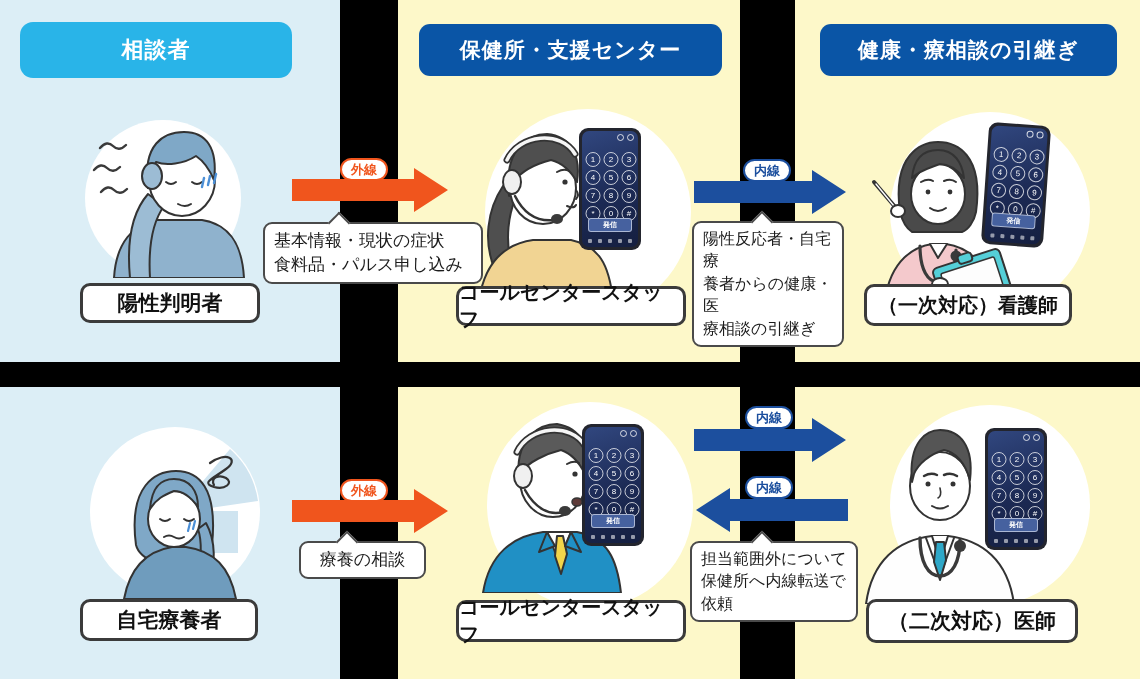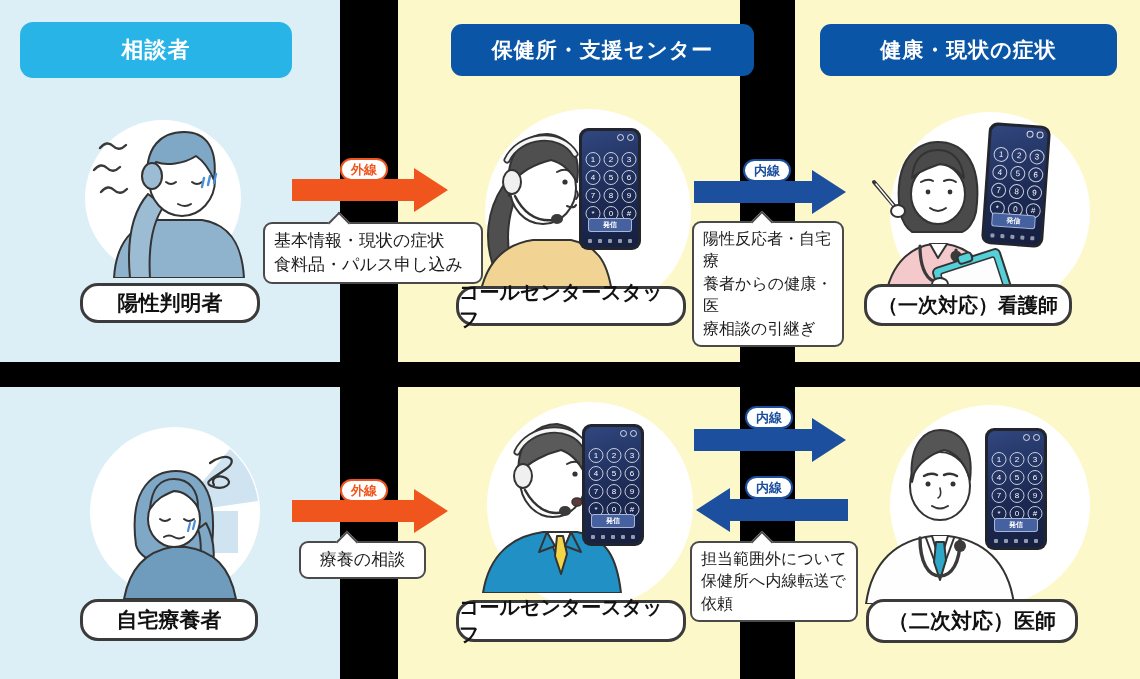--- a/index.html
+++ b/index.html
@@ -44,44 +44,44 @@
     padding:1px 9px;line-height:17px;}
   .badge.out{border:2px solid var(--arrow-orange,#f0551d);color:var(--arrow-orange,#f0551d);}
   .badge.in{border:2px solid var(--arrow-blue,#1c4f9e);color:var(--arrow-blue,#1c4f9e);}
   
   .bubble{position:absolute;background:#fff;border:2px solid #4a4a4a;border-radius:9px;
     padding:5px 9px;font-size:16px;line-height:1.4;color:#1b1b1b;box-sizing:border-box;}
   .bubble .txt{white-space:pre-line;display:block;}
   .tail{position:absolute;top:-9px;width:14px;height:14px;background:#fff;
     border-left:2px solid #4a4a4a;border-top:2px solid #4a4a4a;transform:rotate(45deg);}
   
-  .plate{position:absolute;background:#fff;border:3px solid #3b3b3b;border-radius:18px;
+  .plate{position:absolute;background:#fff;border:3px solid #3b3b3b;border-radius:10px;
     display:flex;align-items:center;justify-content:center;font-weight:bold;font-size:20px;
     color:#111;box-sizing:border-box;}
 </style>
 </head>
 <body>
 
 <div class="stage">
 
   <div class="panel blue" style="left:0;top:0;width:340px;height:362px;"></div>
   <div class="panel blue" style="left:0;top:387px;width:340px;height:292px;"></div>
   <div class="panel yellow" style="left:398px;top:0;width:342px;height:362px;"></div>
   <div class="panel yellow" style="left:398px;top:387px;width:342px;height:292px;"></div>
   <div class="panel yellow" style="left:795px;top:0;width:345px;height:362px;"></div>
   <div class="panel yellow" style="left:795px;top:387px;width:345px;height:292px;"></div>
 
   <div class="hdr cyan" style="left:20px;top:22px;width:272px;height:56px;border-radius:13px;">
     <span>相談者</span>
   </div>
-  <div class="hdr navy" style="left:419px;top:24px;width:303px;height:52px;margin-left:32px;">
+  <div class="hdr navy" style="left:419px;top:24px;width:303px;height:52px;">
     <span>保健所・支援センター</span>
   </div>
   <div class="hdr navy" style="left:820px;top:24px;width:297px;height:52px;">
-    <span>健康・現状の症状</span>
+    <span>健康・療相談の引継ぎ</span>
   </div>
 
   <div class="pcircle" style="left:85px;top:120px;width:156px;height:156px;"></div>
   <div class="pcircle" style="left:485px;top:109px;width:206px;height:206px;"></div>
   <div class="pcircle" style="left:890px;top:112px;width:200px;height:200px;"></div>
   <div class="pcircle" style="left:90px;top:427px;width:170px;height:170px;"></div>
   <div class="pcircle" style="left:487px;top:402px;width:206px;height:206px;"></div>
   <div class="pcircle" style="left:890px;top:405px;width:200px;height:200px;"></div>
 
   <svg class="persvg" style="left:86px;top:118px;" width="168" height="160" viewBox="0 0 168 160">

